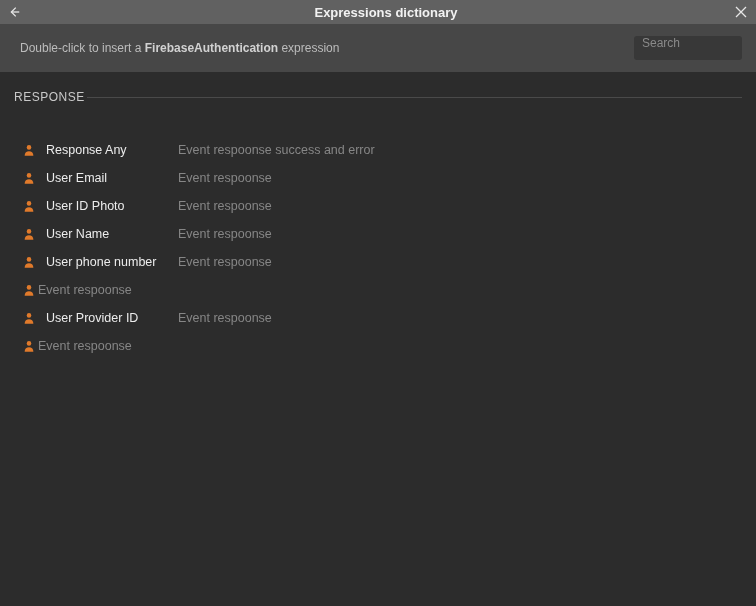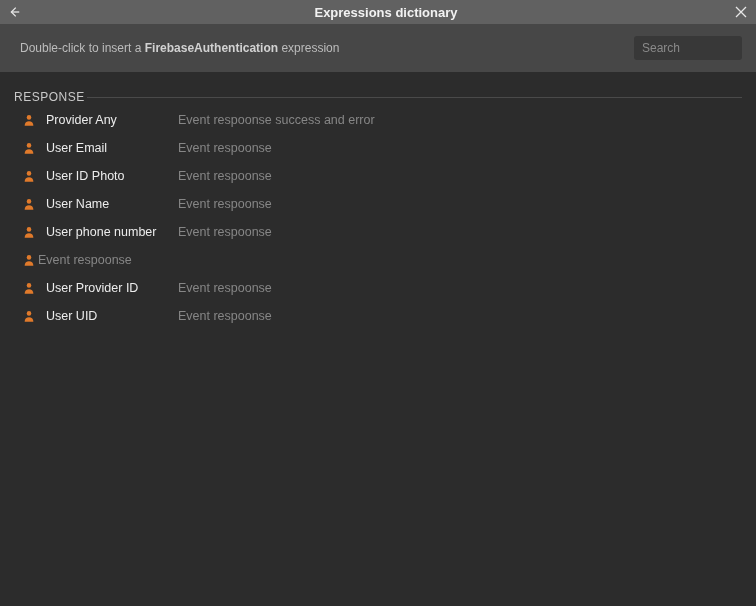--- a/index.html
+++ b/index.html
@@ -55,40 +55,40 @@
     color: #bcbcbc;
     font-size: 12px;
   }
   .instruction .bold { font-weight: 600; color: #d2d2d2; }
   .search-wrap {
     width: 108px;
     height: 24px;
     background: #383838;
     border-radius: 3px;
     display: flex;
-    align-items: center;
+    align-items: flex-start;
     padding: 0 8px;
   }
   .search-wrap input {
     width: 100%;
     background: transparent;
     border: none;
     outline: none;
     color: #cfcfcf;
     font-size: 12px;
   }
   .search-wrap input::placeholder { color: #8a8a8a; }
   .content {
     padding: 18px 14px 0 14px;
   }
   .section-header {
     display: flex;
     align-items: center;
     gap: 2px;
-    margin-bottom: 2px;
+    margin-bottom: 32px;
   }
   .section-header .label {
     color: #c9c9c9;
     font-size: 12px;
     letter-spacing: 0.5px;
   }
   .section-header .line {
     flex: 1;
     height: 1px;
     background: #4a4a4a;
@@ -152,21 +152,21 @@
     <span class="line"></span>
   </div>
   <div class="rows" id="rows">
       <div class="row">
         <span class="icon">
           <svg width="14" height="14" viewBox="0 0 16 16">
             <circle cx="8" cy="5" r="2.6" fill="#e07a2b"></circle>
             <path d="M3 14.5 C3 11 5.2 9.5 8 9.5 C10.8 9.5 13 11 13 14.5 Z" fill="#e07a2b"></path>
           </svg>
         </span>
-        <span class="name">Provider Any</span>
+        <span class="name">Response Any</span>
         <span class="desc">Event respoonse success and error</span>
       </div>
       <div class="row">
         <span class="icon">
           <svg width="14" height="14" viewBox="0 0 16 16">
             <circle cx="8" cy="5" r="2.6" fill="#e07a2b"></circle>
             <path d="M3 14.5 C3 11 5.2 9.5 8 9.5 C10.8 9.5 13 11 13 14.5 Z" fill="#e07a2b"></path>
           </svg>
         </span>
         <span class="name">User Email</span>
@@ -221,17 +221,16 @@
         <span class="name">User Provider ID</span>
         <span class="desc">Event respoonse</span>
       </div>
       <div class="row">
         <span class="icon">
           <svg width="14" height="14" viewBox="0 0 16 16">
             <circle cx="8" cy="5" r="2.6" fill="#e07a2b"></circle>
             <path d="M3 14.5 C3 11 5.2 9.5 8 9.5 C10.8 9.5 13 11 13 14.5 Z" fill="#e07a2b"></path>
           </svg>
         </span>
-        <span class="name">User UID</span>
         <span class="desc">Event respoonse</span>
       </div>
     </div>
 </div>
 
 </body></html>

